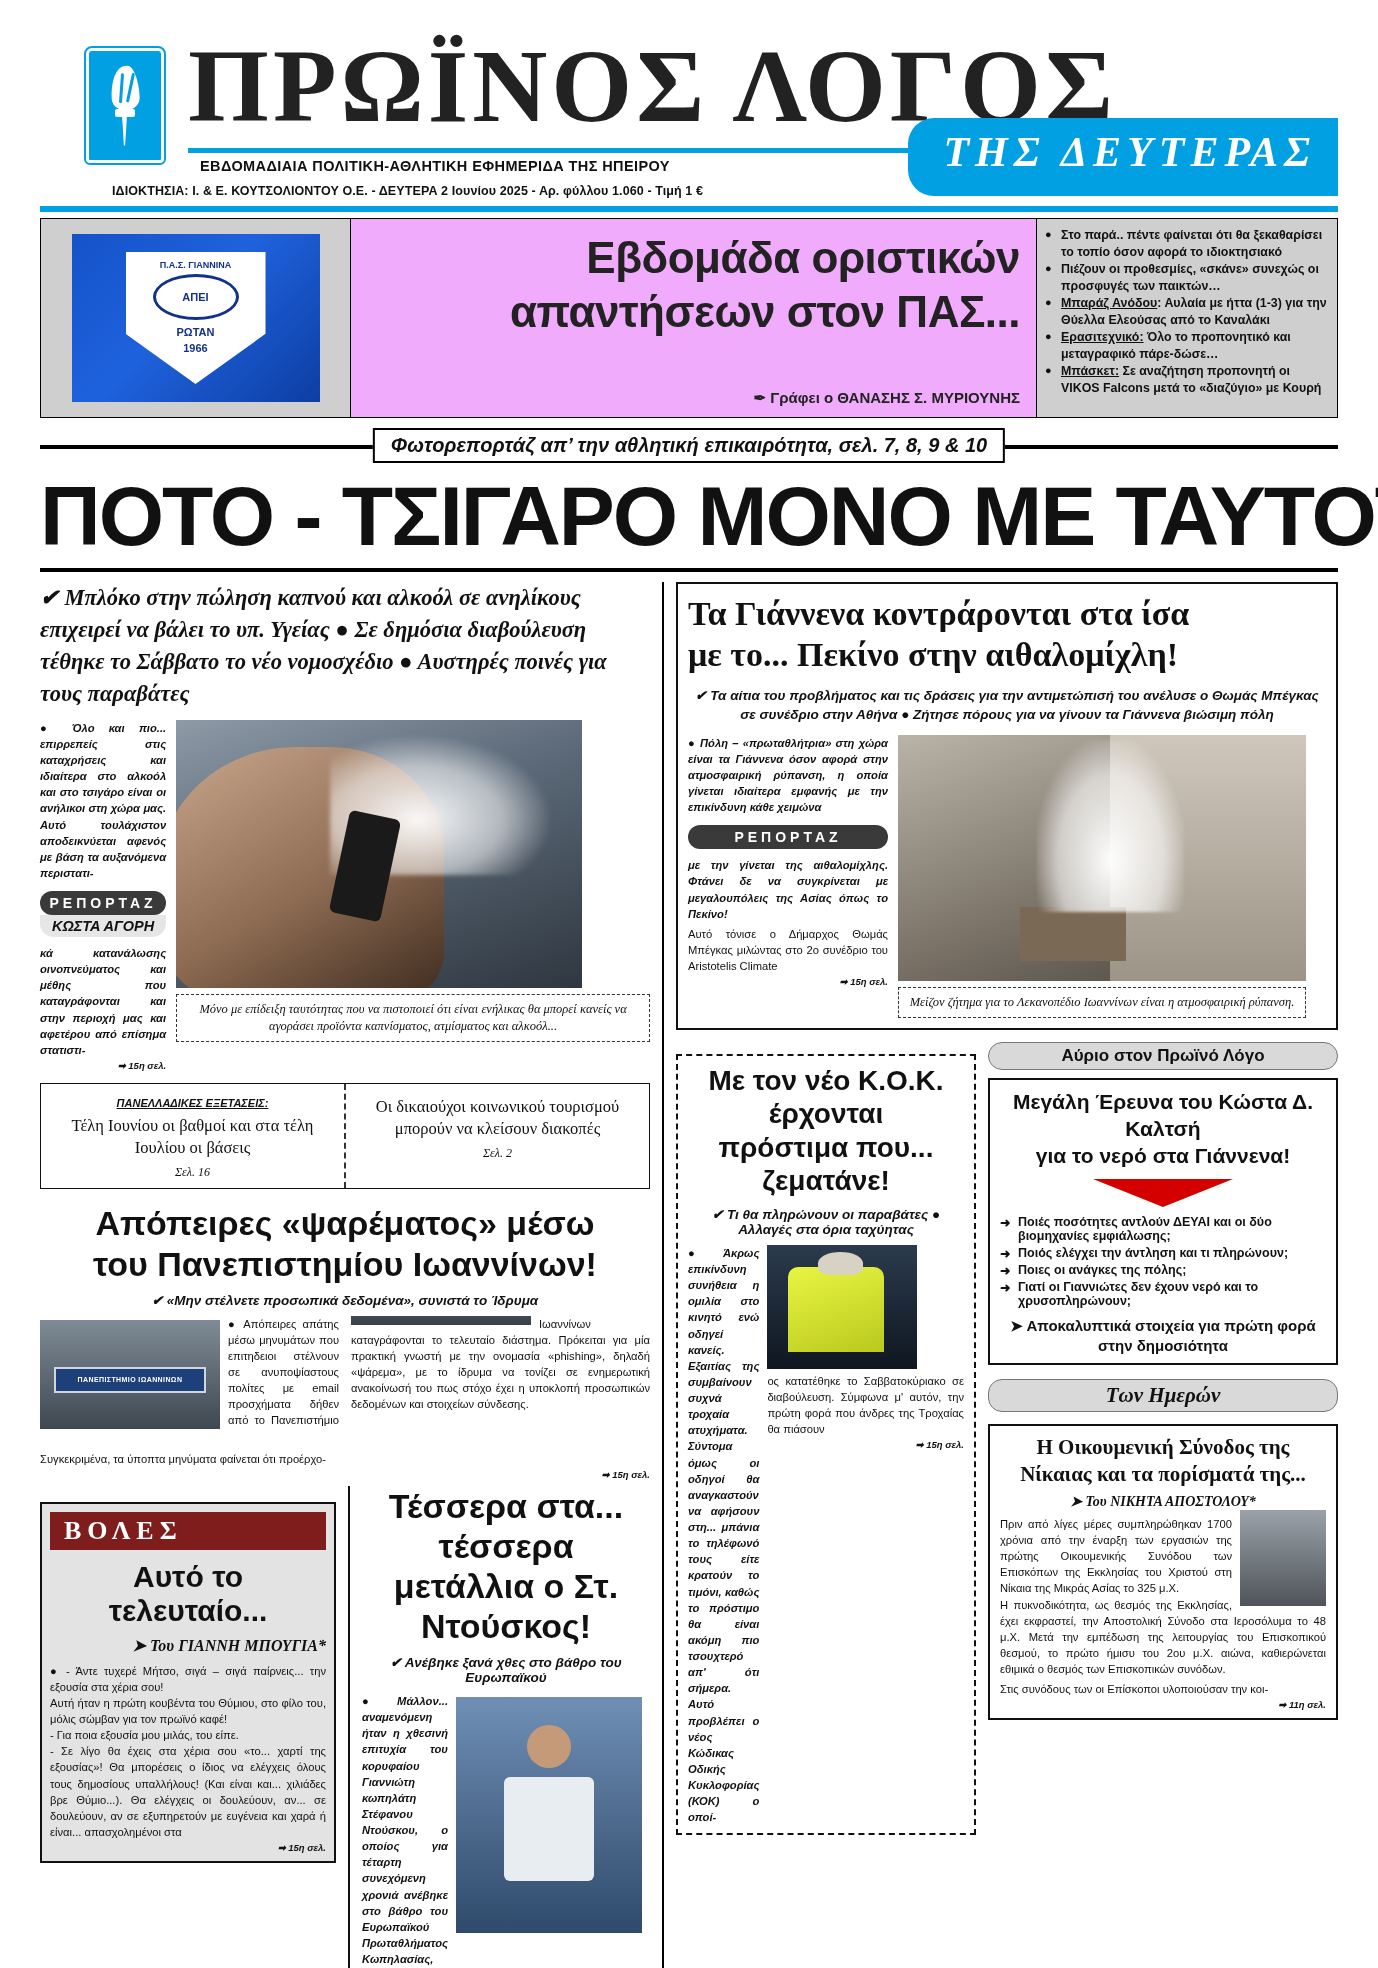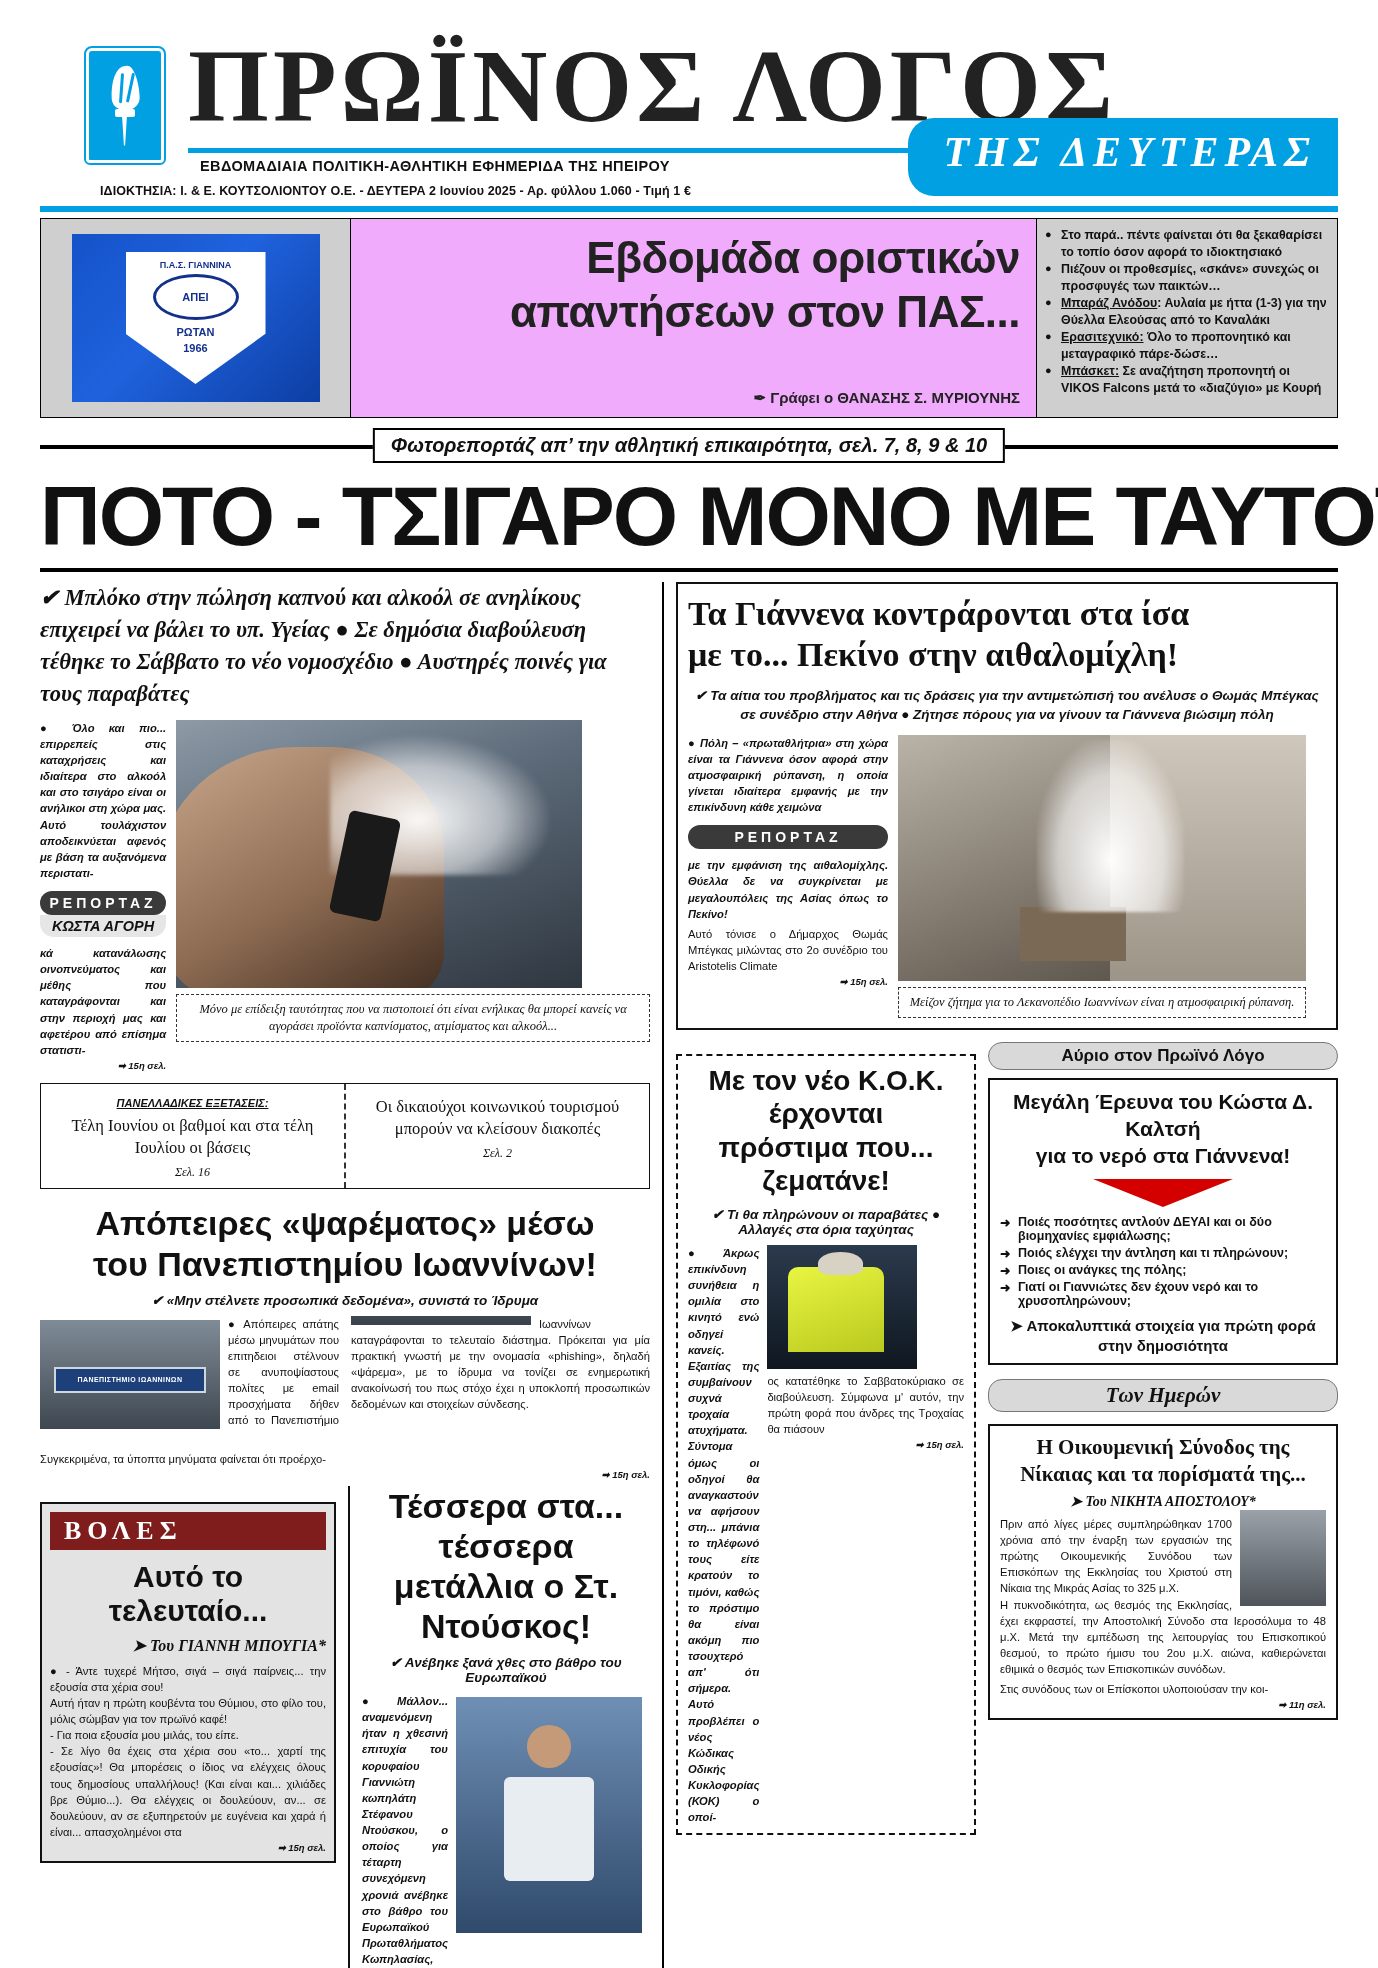--- a/index.html
+++ b/index.html
@@ -62,21 +62,21 @@
   }
   .sub1 {
     position:absolute; left:160px; top:158px;
     font-size:14.5px; font-weight:bold; letter-spacing:0.4px; color:#111;
   }
   .sub2-wrap {
     position:absolute; left:60px; top:182px; width:780px; height:22px;
     background:#fff;
   }
   .sub2 {
-    position:absolute; left:60px; top:184px;
+    position:absolute; left:72px; top:184px;
     font-size:12.5px; font-weight:bold; color:#111; letter-spacing:0.1px;
   }
   .blue-rule { position:absolute; left:0; top:206px; width:1298px; height:6px; background:#00A0E3; }
 
   
   .sports { position:relative; margin-top:18px; height:200px; display:flex; border:1px solid #000;}
   .crest-cell { width:310px; background:#cfcfcf; display:flex; align-items:center; justify-content:center; border-right:1px solid #000;}
   .crest {
     width:248px; height:168px;
     background: linear-gradient(135deg,#1452c8 0%,#1f62dd 45%,#0d3ea3 100%);
@@ -395,21 +395,21 @@
       <div class="framed">
         <div class="h1r">
           <div>Τα Γιάννενα κοντράρονται στα ίσα</div>
           <div>με το... Πεκίνο στην αιθαλομίχλη!</div>
         </div>
         <div class="subr">✔ Τα αίτια του προβλήματος και τις δράσεις για την αντιμετώπισή του ανέλυσε ο Θωμάς Μπέγκας σε συνέδριο στην Αθήνα ● Ζήτησε πόρους για να γίνουν τα Γιάννενα βιώσιμη πόλη</div>
         <div class="r2">
           <div class="txt">
             <div class="bodytxt">● Πόλη – «πρωταθλήτρια» στη χώρα είναι τα Γιάννενα όσον αφορά στην ατμοσφαιρική ρύπανση, η οποία γίνεται ιδιαίτερα εμφανής με την επικίνδυνη κάθε χειμώνα</div>
             <div class="reportaz" style="border-radius:14px;">ΡΕΠΟΡΤΑΖ</div>
-            <div class="bodytxt">με την εμφάνιση της αιθαλομίχλης. Θύελλα δε να συγκρίνεται με μεγαλουπόλεις της Ασίας όπως το Πεκίνο!</div>
+            <div class="bodytxt">με την γίνεται της αιθαλομίχλης. Φτάνει δε να συγκρίνεται με μεγαλουπόλεις της Ασίας όπως το Πεκίνο!</div>
             <div class="bodytxt normal" style="margin-top:4px;">Αυτό τόνισε ο Δήμαρχος Θωμάς Μπέγκας μιλώντας στο 2ο συνέδριο του Aristotelis Climate</div>
             <div class="ref">➡ 15η σελ.</div>
           </div>
           <div>
             <div class="smoke-photo">
               <div class="bldg"></div>
                 <div class="roof"></div>
                 <div class="plume"></div>
             </div>
             <div class="caption-box">Μείζον ζήτημα για το Λεκανοπέδιο Ιωαννίνων είναι η ατμοσφαιρική ρύπανση.</div>

